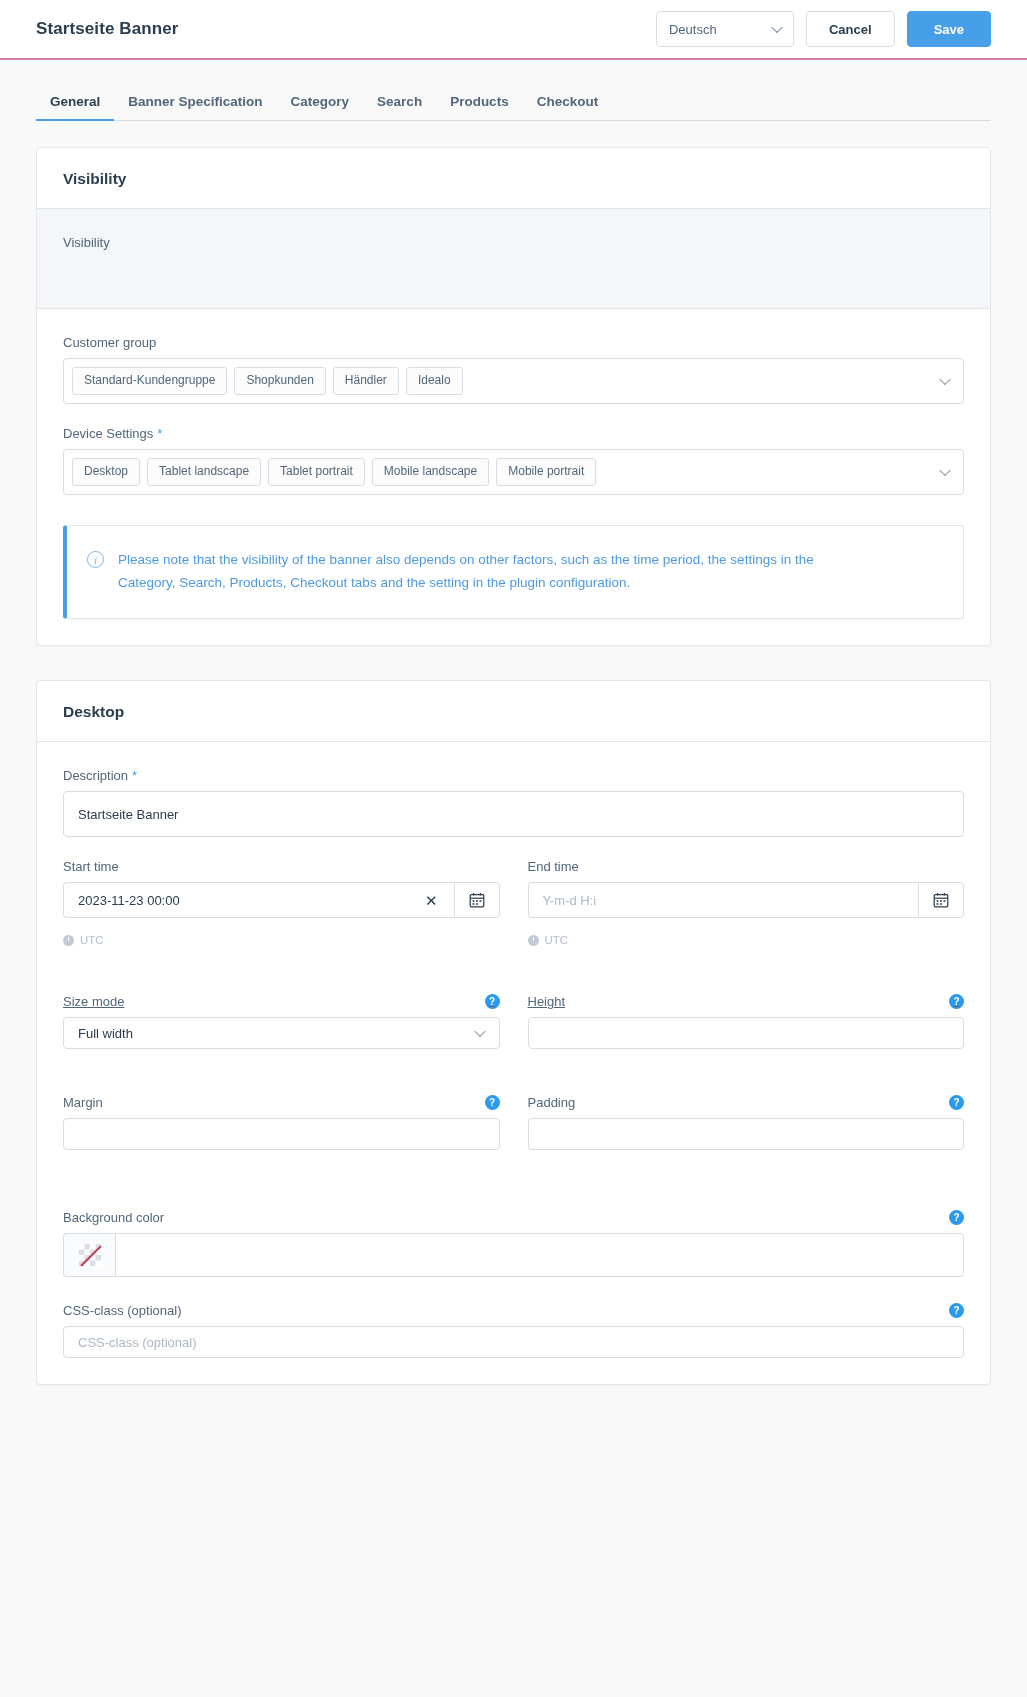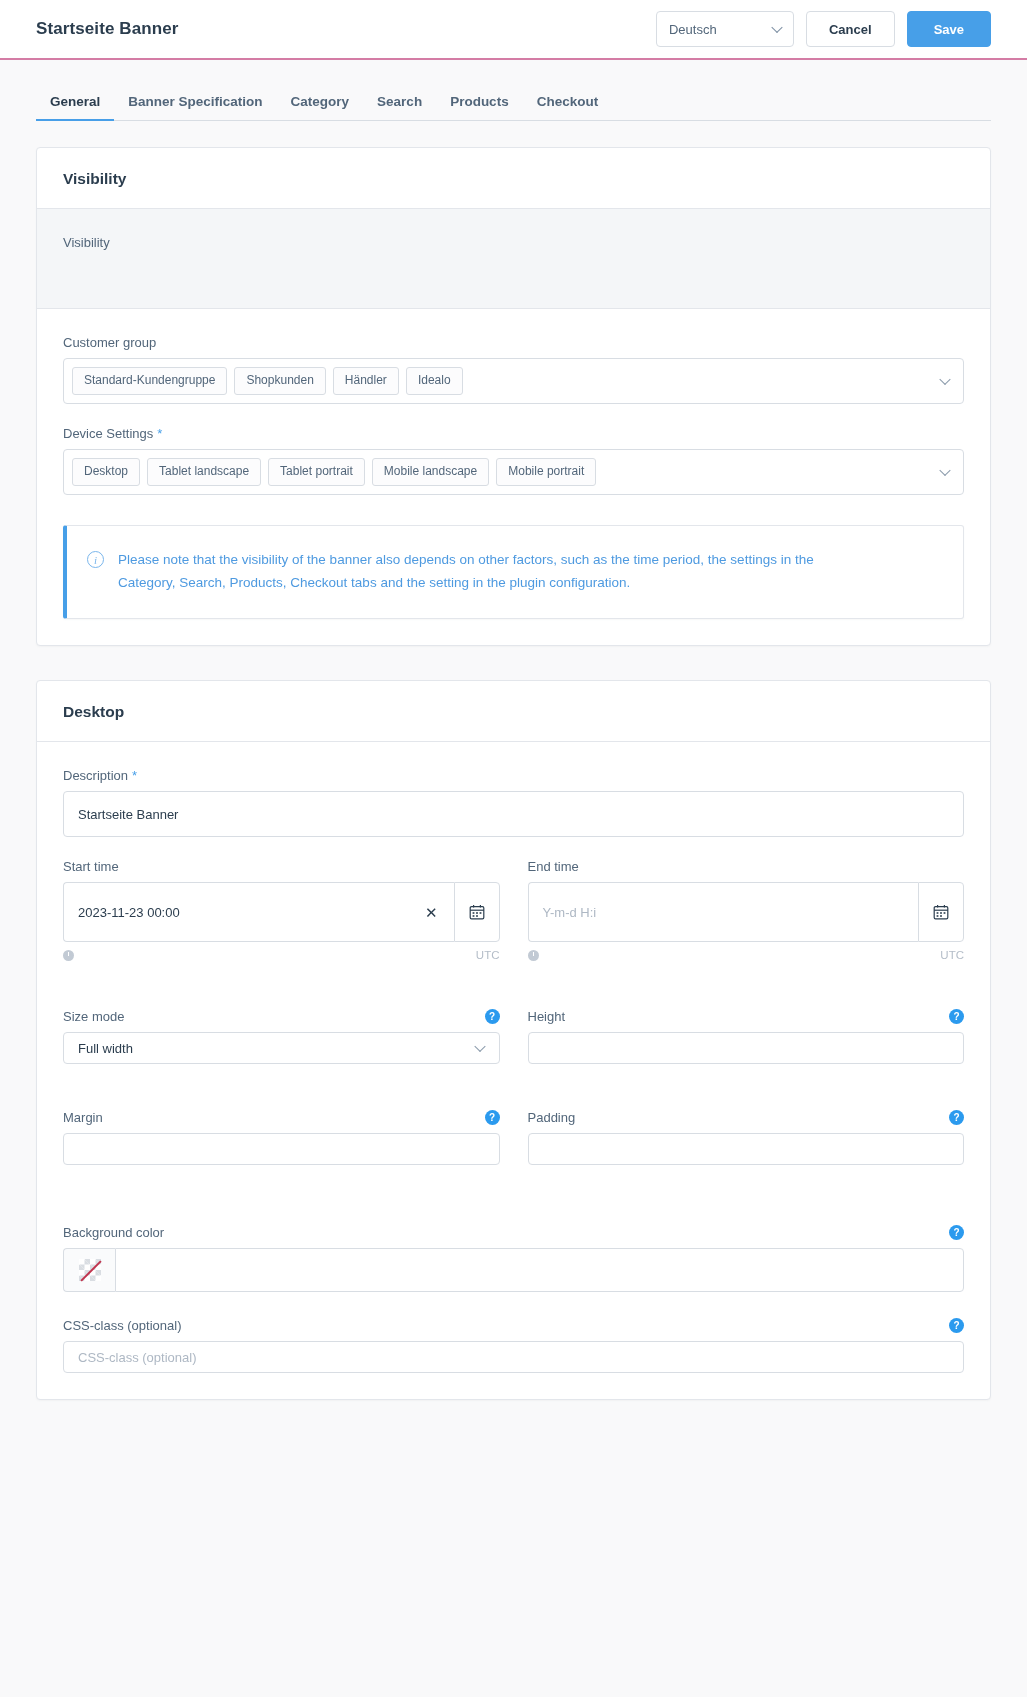--- a/index.html
+++ b/index.html
@@ -235,21 +235,21 @@
 
   
   .datefield { display: flex; width: 100%; }
   .date-main {
     flex: 1 1 auto;
     position: relative;
     border: 1px solid #d8dde3;
     border-right: none;
     border-radius: 4px 0 0 4px;
     background: #fff;
-    height: 60px;
+    height: 36px;
     display: flex; align-items: center;
     padding: 0 14px;
   }
   .date-value { font-size: 13px; color: #2b3d4e; }
   .date-placeholder { font-size: 13px; color: #aeb8c4; }
   .clear-x {
     margin-left: auto;
     font-size: 15px;
     color: #2b3d4e;
     line-height: 1;
@@ -259,24 +259,23 @@
   .date-btn {
     flex: 0 0 46px;
     border: 1px solid #d8dde3;
     border-radius: 0 4px 4px 0;
     background: #fff;
     display: flex; align-items: center; justify-content: center;
     cursor: pointer;
   }
   .utc {
     display: flex; align-items: center; gap: 6px;
-    margin-top: 7px;
+    margin-top: 16px;
     font-size: 11.5px;
     color: #b4bdc8;
-    justify-content: space-between;
   }
   .clock-dot {
     width: 11px; height: 11px; border-radius: 50%;
     background: #c2cad4;
     display: inline-block;
     position: relative;
   }
   .clock-dot::after {
     content: "";
     position: absolute;
@@ -473,21 +472,21 @@
               </svg>
             </div>
           </div>
           <div class="utc">
             <span class="clock-dot"></span>
             <span>UTC</span>
           </div>
         </div>
       </div>
 
-      <div class="row2" style="margin-top:26px;">
+      <div class="row2" style="margin-top:26px;text-decoration:underline;">
         <div class="field">
           <div class="field-label">
             <span>Size mode</span>
             <span class="help-icon">?</span>
           </div>
           <div class="select-box">
             <input class="input" type="text" readonly="" value="Full width" style="">
             <span class="select-chev"></span>
           </div>
         </div>

